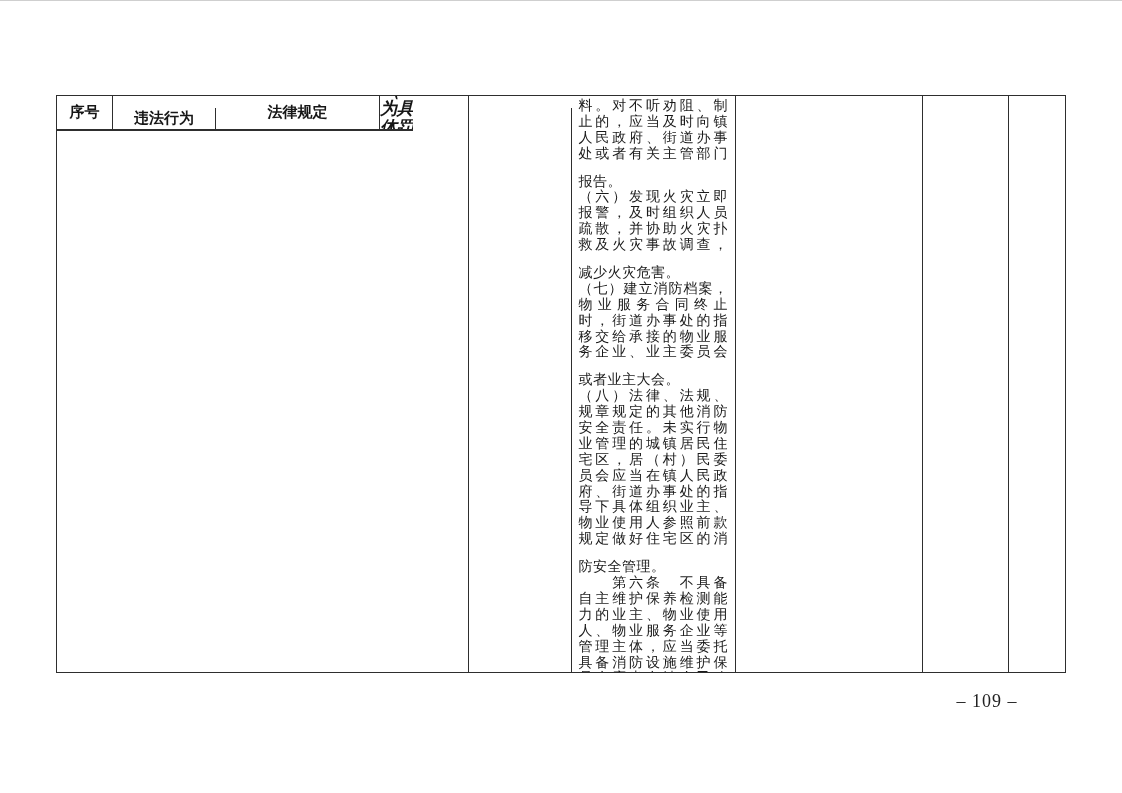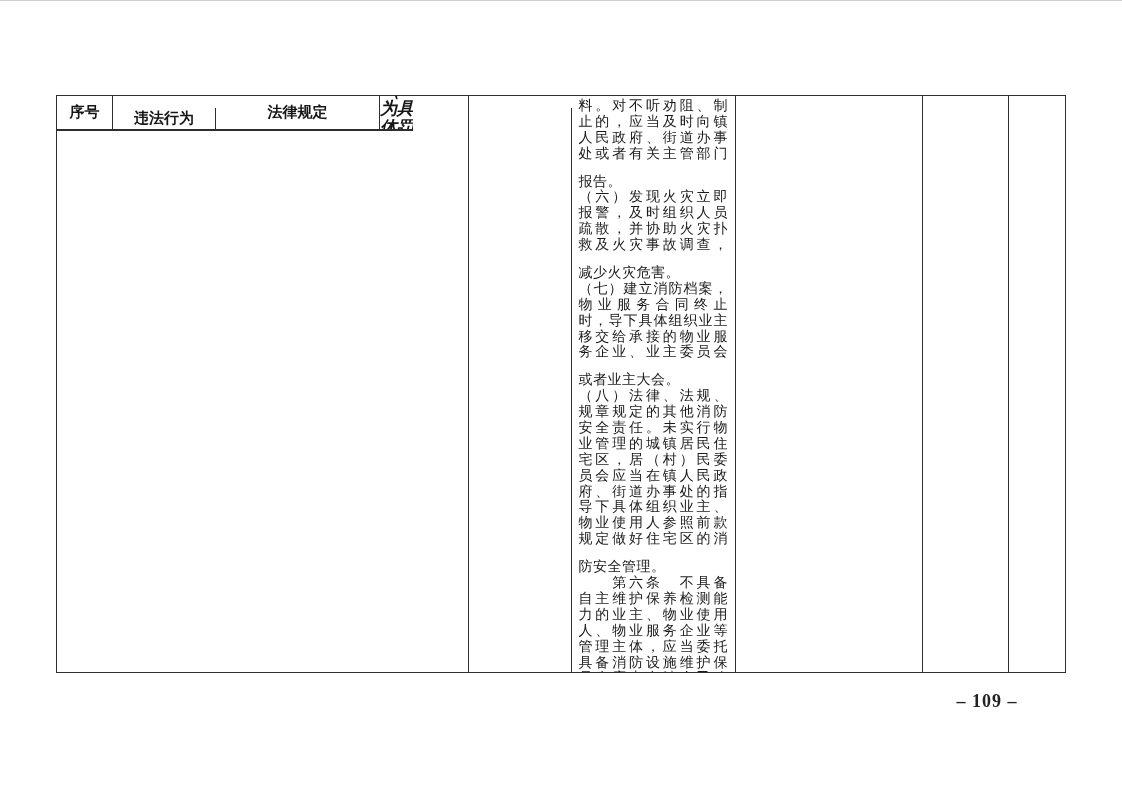--- a/index.html
+++ b/index.html
@@ -101,21 +101,20 @@
   .page-number {
     position: absolute;
     left: 944px;
     top: 691px;
     width: 86px;
     text-align: center;
     font-family: "Liberation Serif", serif;
     font-size: 18px;
     color: #222222;
     letter-spacing: 1px;
-    font-weight: bold;
   }
 </style>
 </head>
 <body>
 
 <div class="page">
 
   <div class="scan-edge"></div>
 
   <div class="ptable">
@@ -139,21 +138,21 @@
           <div class="tline">人民政府、街道办事</div>
           <div class="tline">处或者有关主管部门</div>
           <div class="tline endline">报告。</div>
           <div class="tline">（六）发现火灾立即</div>
           <div class="tline">报警，及时组织人员</div>
           <div class="tline">疏散，并协助火灾扑</div>
           <div class="tline">救及火灾事故调查，</div>
           <div class="tline endline">减少火灾危害。</div>
           <div class="tline">（七）建立消防档案，</div>
           <div class="tline">物业服务合同终止</div>
-          <div class="tline">时，导下具体组织业主</div>
+          <div class="tline">时，街道办事处的指</div>
           <div class="tline">移交给承接的物业服</div>
           <div class="tline">务企业、业主委员会</div>
           <div class="tline endline">或者业主大会。</div>
           <div class="tline">（八）法律、法规、</div>
           <div class="tline">规章规定的其他消防</div>
           <div class="tline">安全责任。未实行物</div>
           <div class="tline">业管理的城镇居民住</div>
           <div class="tline">宅区，居（村）民委</div>
           <div class="tline">员会应当在镇人民政</div>
           <div class="tline">府、街道办事处的指</div>

